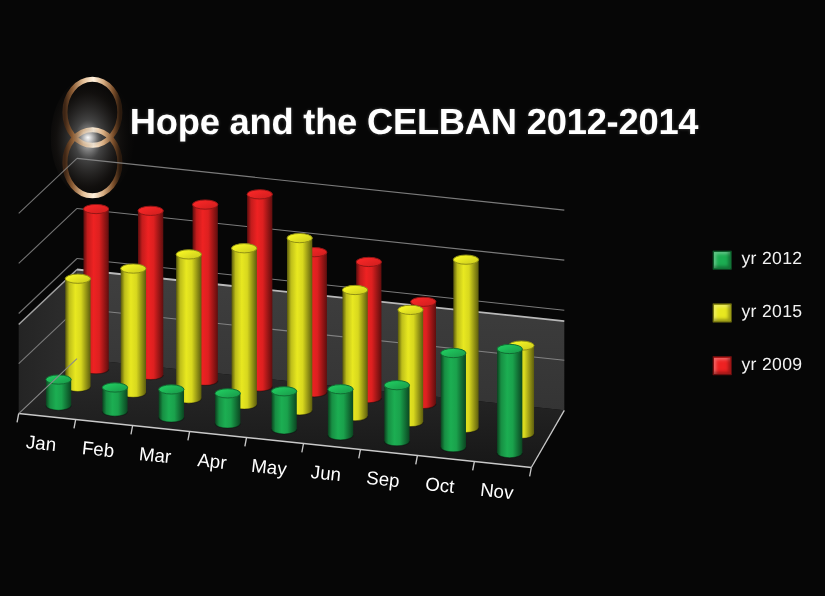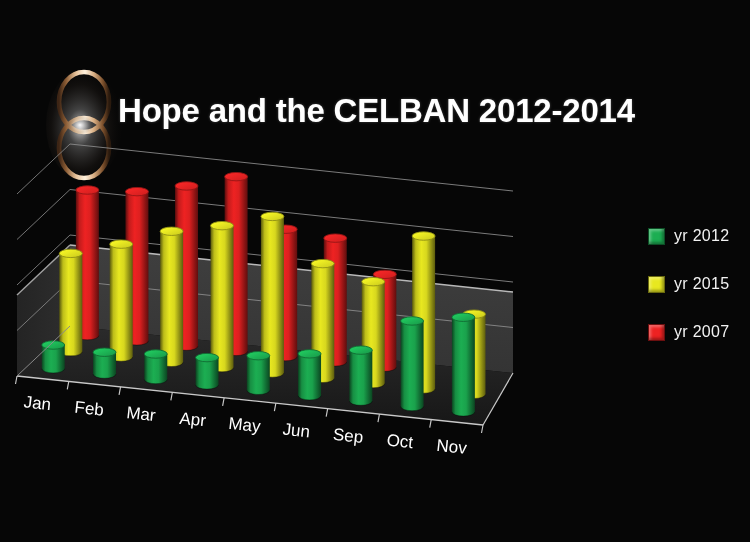--- a/index.html
+++ b/index.html
@@ -380,17 +380,17 @@
     <div class="legend-row">
       <span class="swatch" style="background:#1CAE52"></span>
       <span class="legend-label">yr 2012</span>
     </div>
     <div class="legend-row">
       <span class="swatch" style="background:#E8E820"></span>
       <span class="legend-label">yr 2015</span>
     </div>
     <div class="legend-row">
       <span class="swatch" style="background:#EE2222"></span>
-      <span class="legend-label">yr 2007</span>
+      <span class="legend-label">yr 2009</span>
     </div>
   </div>
 
 </div>
 
 </body></html>

